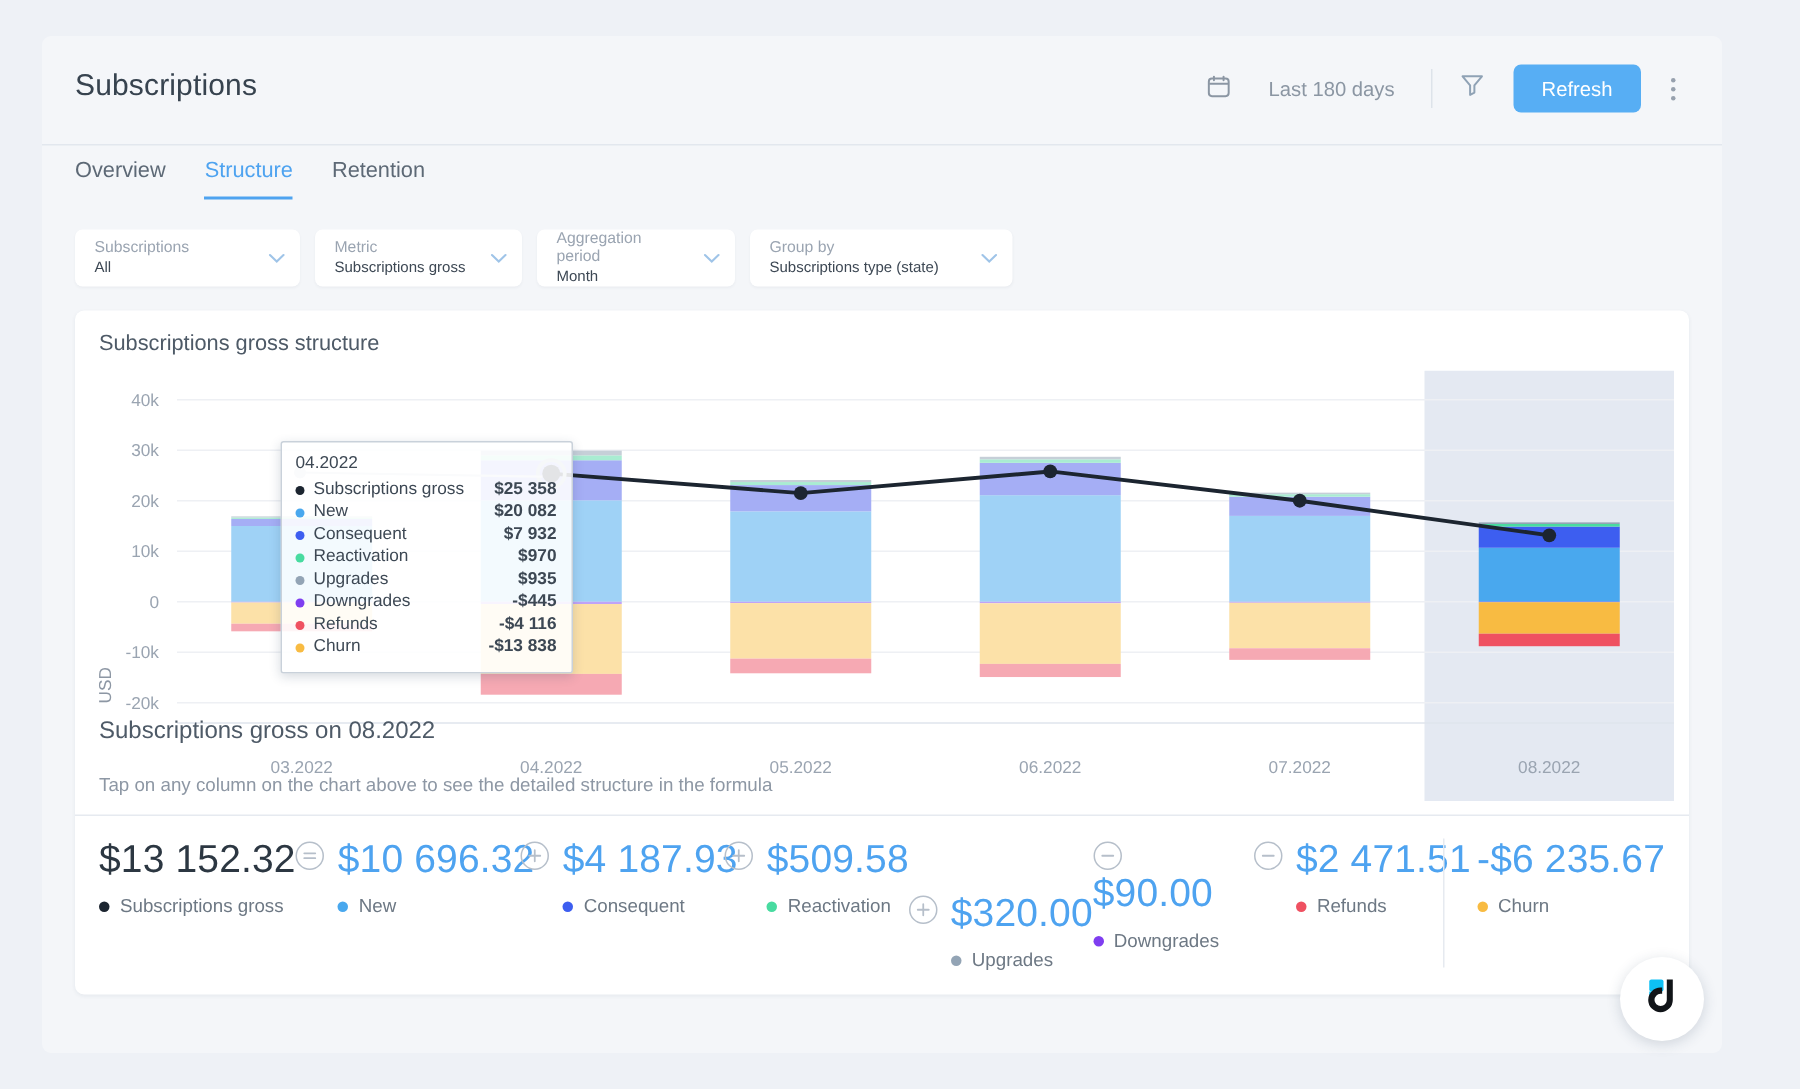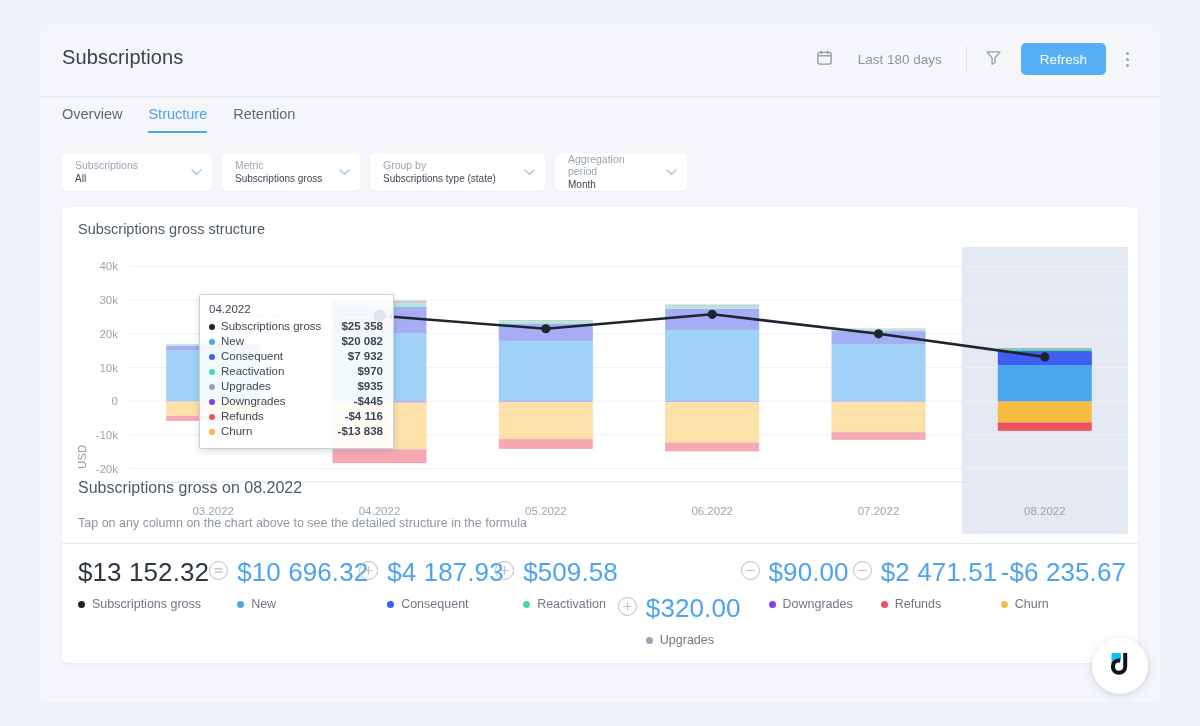--- a/index.html
+++ b/index.html
@@ -4,21 +4,21 @@
 <style>
   * { box-sizing: border-box; margin: 0; padding: 0; }
   html, body {
     width: 1200px; height: 726px;
     background: #eef1f6;
     font-family: "Liberation Sans", sans-serif;
     -webkit-font-smoothing: antialiased;
     overflow: hidden;
   }
   .page {
-    position: absolute; left: 40px; top: 24px;
+    position: absolute; left: 28px; top: 24px;
     width: 1120px; height: 678px;
     background: #f4f6f9;
     border-radius: 6px;
   }
 
   
   .page-header {
     position: relative; height: 72px;
   }
   .page-title {
@@ -193,36 +193,36 @@
         <div class="sel-lab">Metric</div>
         <div class="sel-val">Subscriptions gross</div>
       </div>
       <span class="chev">
         <svg width="11" height="7" viewBox="0 0 11 7">
             <path d="M1 1l4.5 4.3L10 1" stroke="#9fc4e8" stroke-width="1.4" fill="none" stroke-linecap="round"></path>
           </svg>
       </span>
     </div>
 
+    <div class="sel" style="width:132px">
+      <div class="sel-txt">
+        <div class="sel-lab">Aggregation period</div>
+        <div class="sel-val">Month</div>
+      </div>
+      <span class="chev">
+        <svg width="11" height="7" viewBox="0 0 11 7">
+            <path d="M1 1l4.5 4.3L10 1" stroke="#9fc4e8" stroke-width="1.4" fill="none" stroke-linecap="round"></path>
+          </svg>
+      </span>
+    </div>
+
     <div class="sel" style="width:175px">
       <div class="sel-txt">
         <div class="sel-lab">Group by</div>
         <div class="sel-val">Subscriptions type (state)</div>
-      </div>
-      <span class="chev">
-        <svg width="11" height="7" viewBox="0 0 11 7">
-            <path d="M1 1l4.5 4.3L10 1" stroke="#9fc4e8" stroke-width="1.4" fill="none" stroke-linecap="round"></path>
-          </svg>
-      </span>
-    </div>
-
-    <div class="sel" style="width:132px">
-      <div class="sel-txt">
-        <div class="sel-lab">Aggregation period</div>
-        <div class="sel-val">Month</div>
       </div>
       <span class="chev">
         <svg width="11" height="7" viewBox="0 0 11 7">
             <path d="M1 1l4.5 4.3L10 1" stroke="#9fc4e8" stroke-width="1.4" fill="none" stroke-linecap="round"></path>
           </svg>
       </span>
     </div>
   </div>
 
   <div class="card">
@@ -416,21 +416,21 @@
               </svg>
             </span>
             <span class="sum-col">
               <span class="sum-amt">$320.00</span>
               <span class="sum-leg">
                 <i style="background: rgb(147, 164, 181);"></i>
                 <span>Upgrades</span>
               </span>
             </span>
           </div>
-          <div class="sum-item" style="width: 143px;">
+          <div class="sum-item" style="width: 143px; flex-direction: column;">
             <span class="op">
               <svg width="11" height="11" viewBox="0 0 12 12">
                 <path d="M2 6h8" stroke="#b6bfca" stroke-width="1.3" stroke-linecap="round"></path>
               </svg>
             </span>
             <span class="sum-col">
               <span class="sum-amt">$90.00</span>
               <span class="sum-leg">
                 <i style="background: rgb(127, 62, 240);"></i>
                 <span>Downgrades</span>

